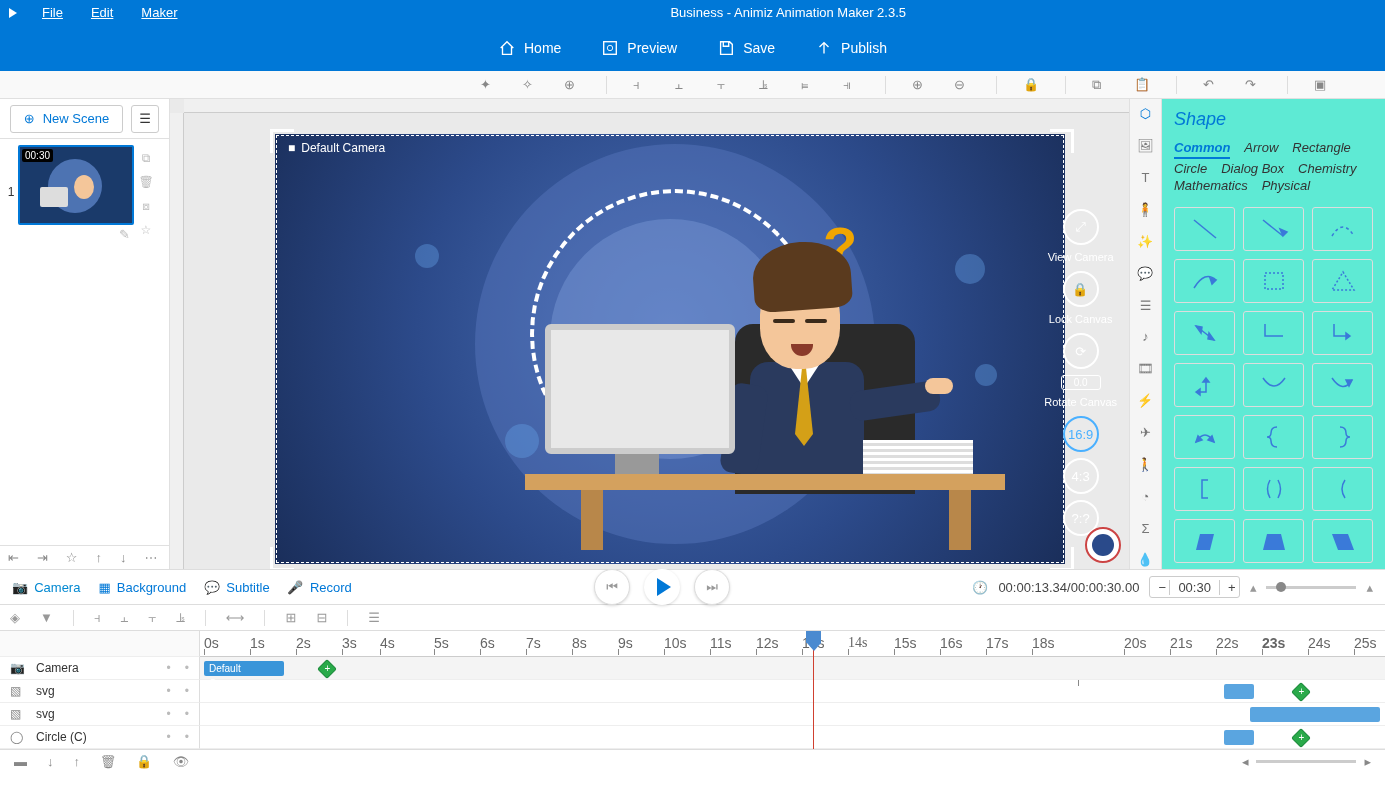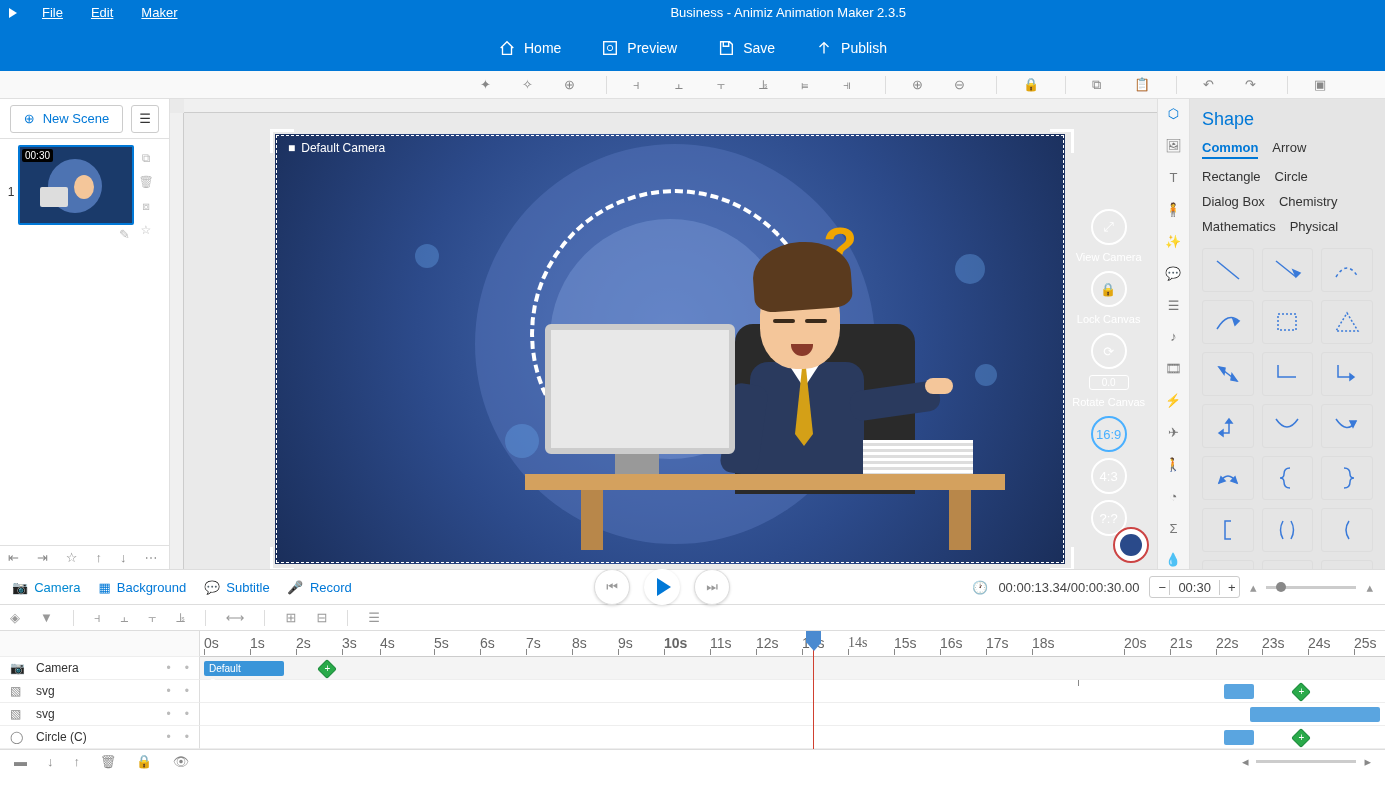--- a/index.html
+++ b/index.html
@@ -90,23 +90,23 @@
 .cc-btn { width:36px; height:36px; border:2px solid #fff; border-radius:50%; display:flex; align-items:center; justify-content:center; color:#fff; font-size:13px; cursor:pointer; }
 .cc-label { font-size:11px; margin-bottom:2px; }
 .rot-val { border:1px solid #fff; border-radius:3px; padding:1px 12px; font-size:10px; }
 
 
 .side-tools { width:32px; background:#f5f5f5; border-left:1px solid #e0e0e0; display:flex; flex-direction:column; align-items:center; padding-top:6px; gap:14px; color:#777; }
 .side-tools .st { width:20px; height:20px; display:flex; align-items:center; justify-content:center; cursor:pointer; }
 .side-tools .st.active { color:#0078d7; }
 
 
-.shape-panel { width:196px; background:#e5e5e5; padding:10px 12px; border-left:1px solid #e0e0e0; overflow:hidden; }
+.shape-panel { width:224px; background:#5eead4; padding:10px 12px; border-left:1px solid #e0e0e0; overflow:hidden;font-style:italic; }
 .shape-panel h3 { color:#0078d7; font-size:18px; font-weight:normal; margin-bottom:10px; }
-.shape-tabs { display:flex; flex-wrap:wrap; gap:10px 14px; font-size:13px; margin-bottom:14px; }
+.shape-tabs { display:flex; flex-wrap:wrap; gap:2px 14px; font-size:13px; margin-bottom:14px; }
 .shape-tabs span { cursor:pointer; }
 .shape-tabs .active { color:#0078d7; font-weight:600; border-bottom:2px solid #0078d7; padding-bottom:2px; }
 .shape-grid { display:grid; grid-template-columns:repeat(3,1fr); gap:8px; }
 .shape-cell { height:44px; border:1px solid #ddd; border-radius:3px; display:flex; align-items:center; justify-content:center; cursor:pointer; }
 .shape-cell svg { stroke:#3a7ad9; fill:none; stroke-width:1.5; }
 
 
 .scene-tools { height:24px; border-top:1px solid #e0e0e0; display:flex; align-items:center; padding:0 8px; gap:18px; color:#888; font-size:13px; }
 
 
@@ -575,34 +575,34 @@
         <div class="tick" style="left: 4px;">0s</div>
         <div class="tick" style="left: 50px;">1s</div>
         <div class="tick" style="left: 96px;">2s</div>
         <div class="tick" style="left: 142px;">3s</div>
         <div class="tick" style="left: 180px;">4s</div>
         <div class="tick" style="left: 234px;">5s</div>
         <div class="tick" style="left: 280px;">6s</div>
         <div class="tick" style="left: 326px;">7s</div>
         <div class="tick" style="left: 372px;">8s</div>
         <div class="tick" style="left: 418px;">9s</div>
-        <div class="tick" style="left: 464px; font-weight: bold;">10s</div>
+        <div class="tick" style="left: 464px;">10s</div>
         <div class="tick" style="left: 510px;">11s</div>
         <div class="tick" style="left: 556px;">12s</div>
         <div class="tick" style="left: 602px;">13s</div>
         <div class="tick" style="left: 648px; font-family: Liberation Serif, serif;">14s</div>
         <div class="tick" style="left: 694px;">15s</div>
         <div class="tick" style="left: 740px;">16s</div>
         <div class="tick" style="left: 786px;">17s</div>
         <div class="tick" style="left: 832px;">18s</div>
         <div class="tick" style="left: 878px; margin-top: 31px;">19s</div>
         <div class="tick" style="left: 924px;">20s</div>
         <div class="tick" style="left: 970px;">21s</div>
         <div class="tick" style="left: 1016px;">22s</div>
-        <div class="tick" style="left: 1062px;">23s</div>
+        <div class="tick" style="left: 1062px; font-weight: bold;">23s</div>
         <div class="tick" style="left: 1108px;">24s</div>
         <div class="tick" style="left: 1154px;">25s</div>
       </div>
     <div class="playhead"></div>
     <div class="tl-track" style="background:#f4f4f4">
       <div class="tl-clip clip-cam">Default Camera</div>
       <div class="tl-clip clip-diamond" style="left:120px"></div>
     </div>
     <div class="tl-track">
       <div class="tl-clip clip-blue" style="left:1024px;width:30px"></div>

